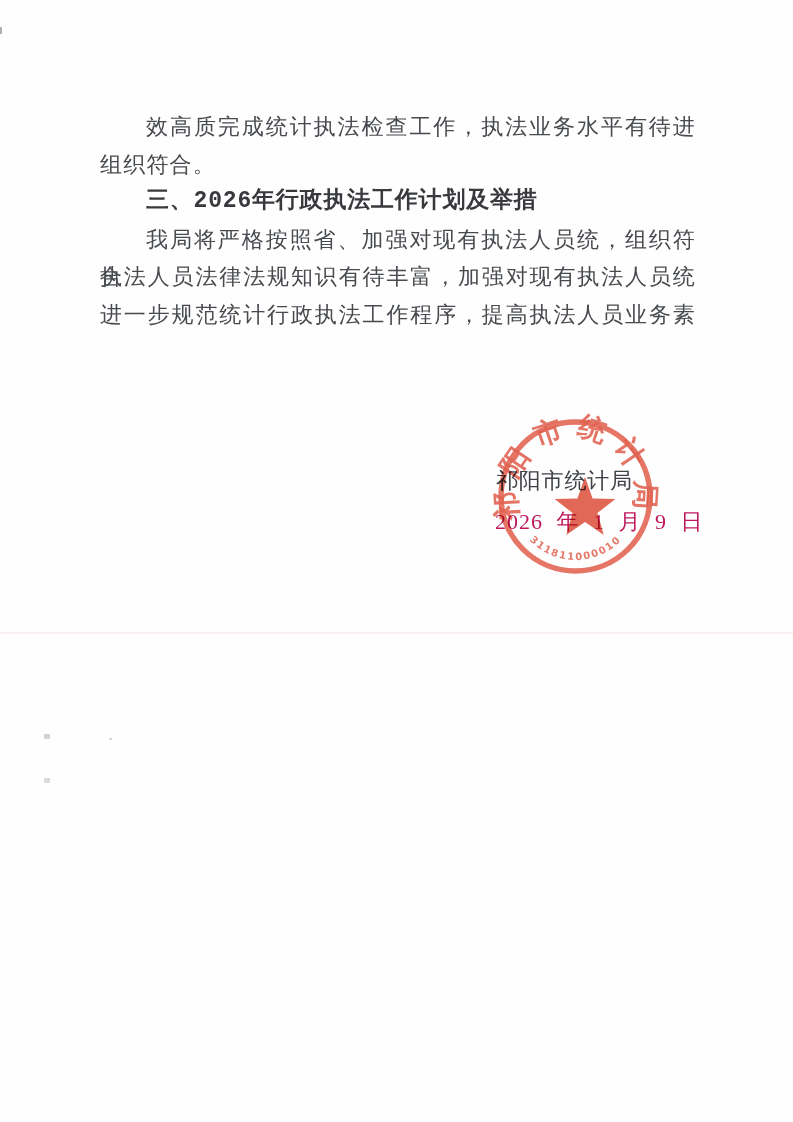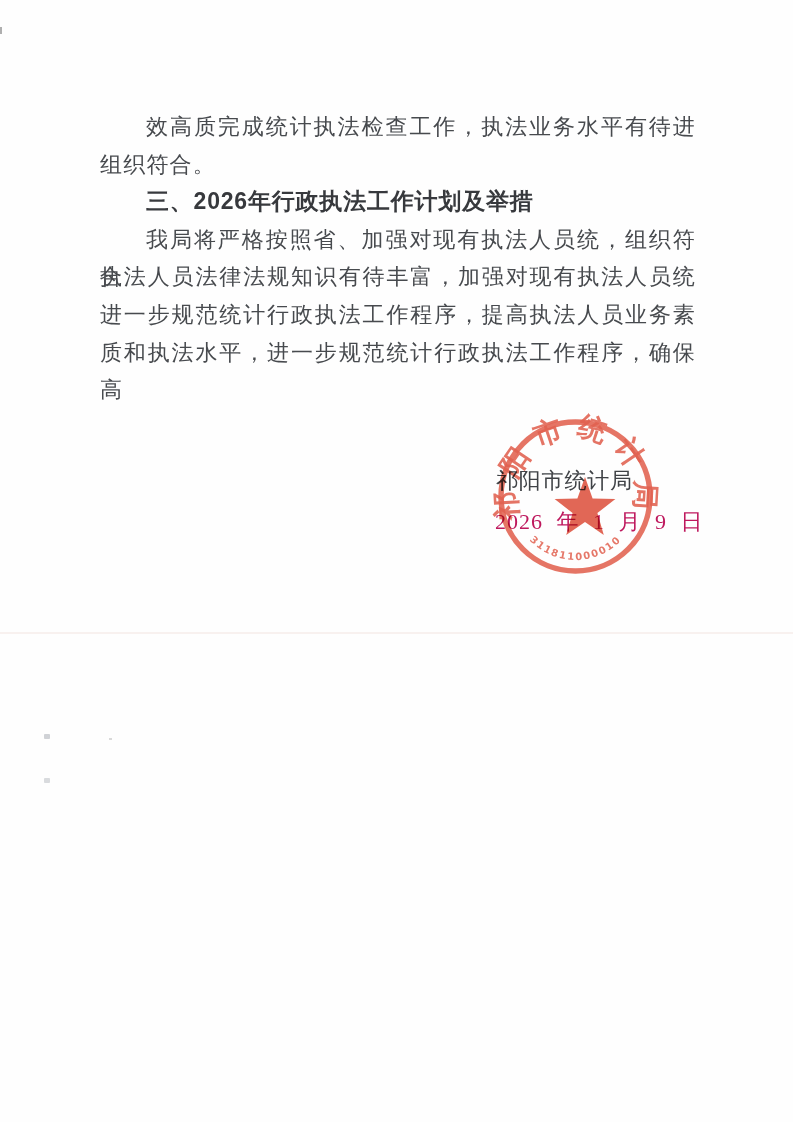--- a/index.html
+++ b/index.html
@@ -28,21 +28,21 @@
     color: #474a4e;
     white-space: nowrap;
   }
   .fill {
     text-align: justify;
     text-align-last: justify;
     white-space: normal;
   }
   .indent { text-indent: 46px; }
   .heading {
-    font-family: Liberation Sans, sans-serif;
+    font-family: Liberation Mono, monospace;
     font-weight: 700;
     font-size: 23px;
     color: #37393d;
     letter-spacing: 0.8px;
   }
   
   .sig-org {
     position: absolute;
     left: 496px;
     top: 466px;
@@ -102,21 +102,20 @@
 
 <div class="page">
 
   <div class="doc-body">
     <div class="line indent fill">效高质完成统计执法检查工作，执法业务水平有待进</div>
     <div class="line">组织符合。</div>
     <div class="line heading indent">三、2026年行政执法工作计划及举措</div>
     <div class="line indent fill">我局将严格按照省、加强对现有执法人员统，组织符合</div>
     <div class="line fill">执法人员法律法规知识有待丰富，加强对现有执法人员统</div>
     <div class="line fill">进一步规范统计行政执法工作程序，提高执法人员业务素</div>
-    <div class="line fill">质和执法水平，进一步规范统计行政执法工作程序，确保高</div>
   </div>
 
   <div class="sig-org">祁阳市统计局</div>
   <div class="sig-date">2026 年 1 月 9 日</div>
 
   <div class="seal">
     <svg width="175" height="175" viewBox="0 0 175 175" xmlns="http://www.w3.org/2000/svg">
       <circle cx="87.5" cy="88.5" r="74.5" fill="none" stroke-width="5.5" opacity="0.88" stroke="#e05340"></circle>
       <polygon opacity="0.9" points="97,69 104.6,90.5 127.4,91.1 109.4,105 115.8,126.9 97,114 78.2,126.9 84.6,105 66.6,91.1 89.4,90.5" fill="#dd4833"></polygon>
       <path id="ringArc" d="M 35.5,118.5 A 60,60 0 1 1 139.5,118.5" fill="none"></path>

